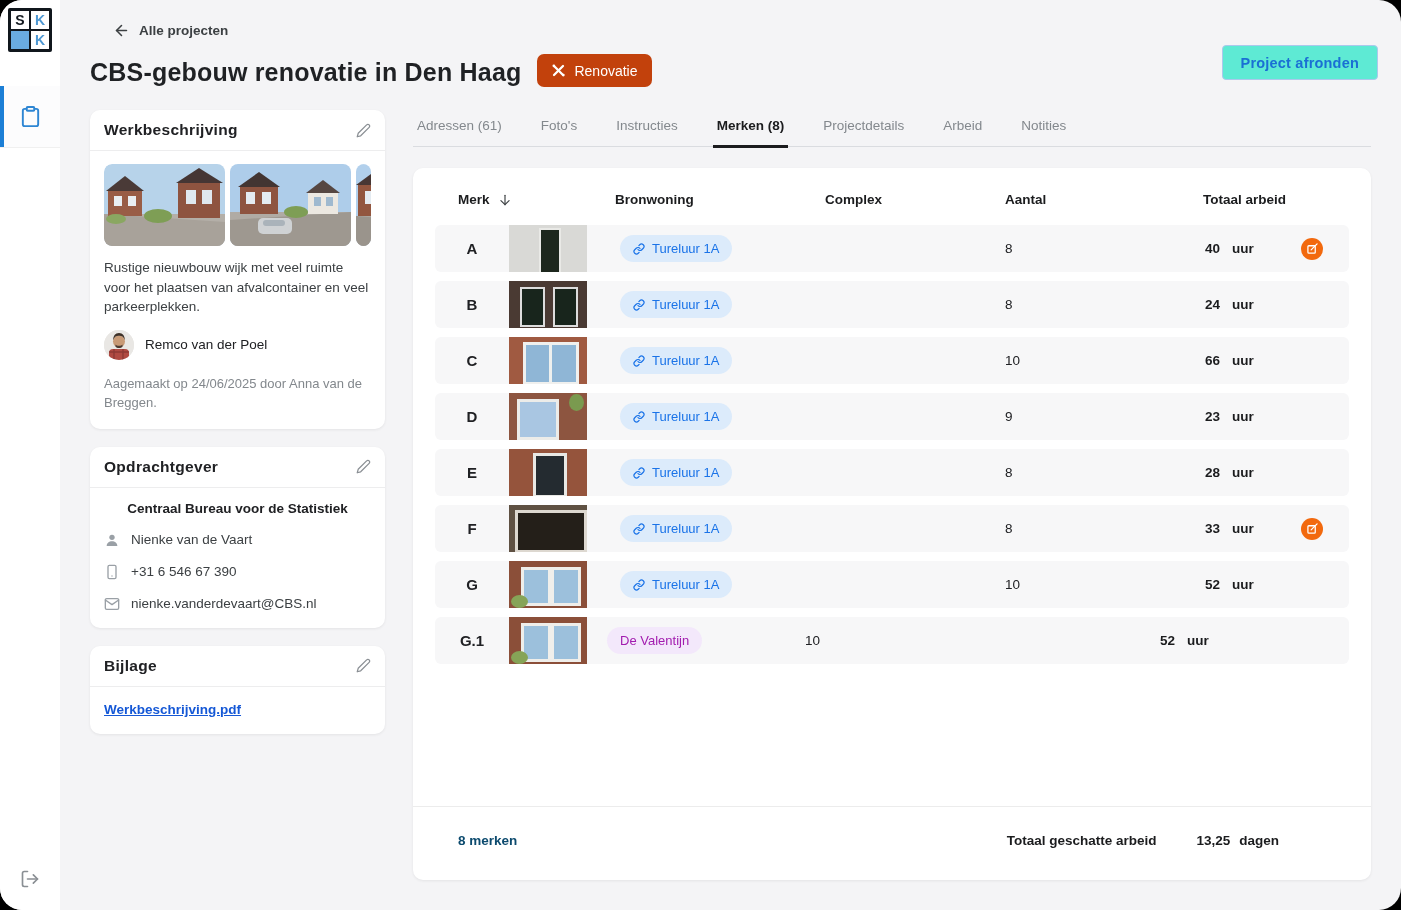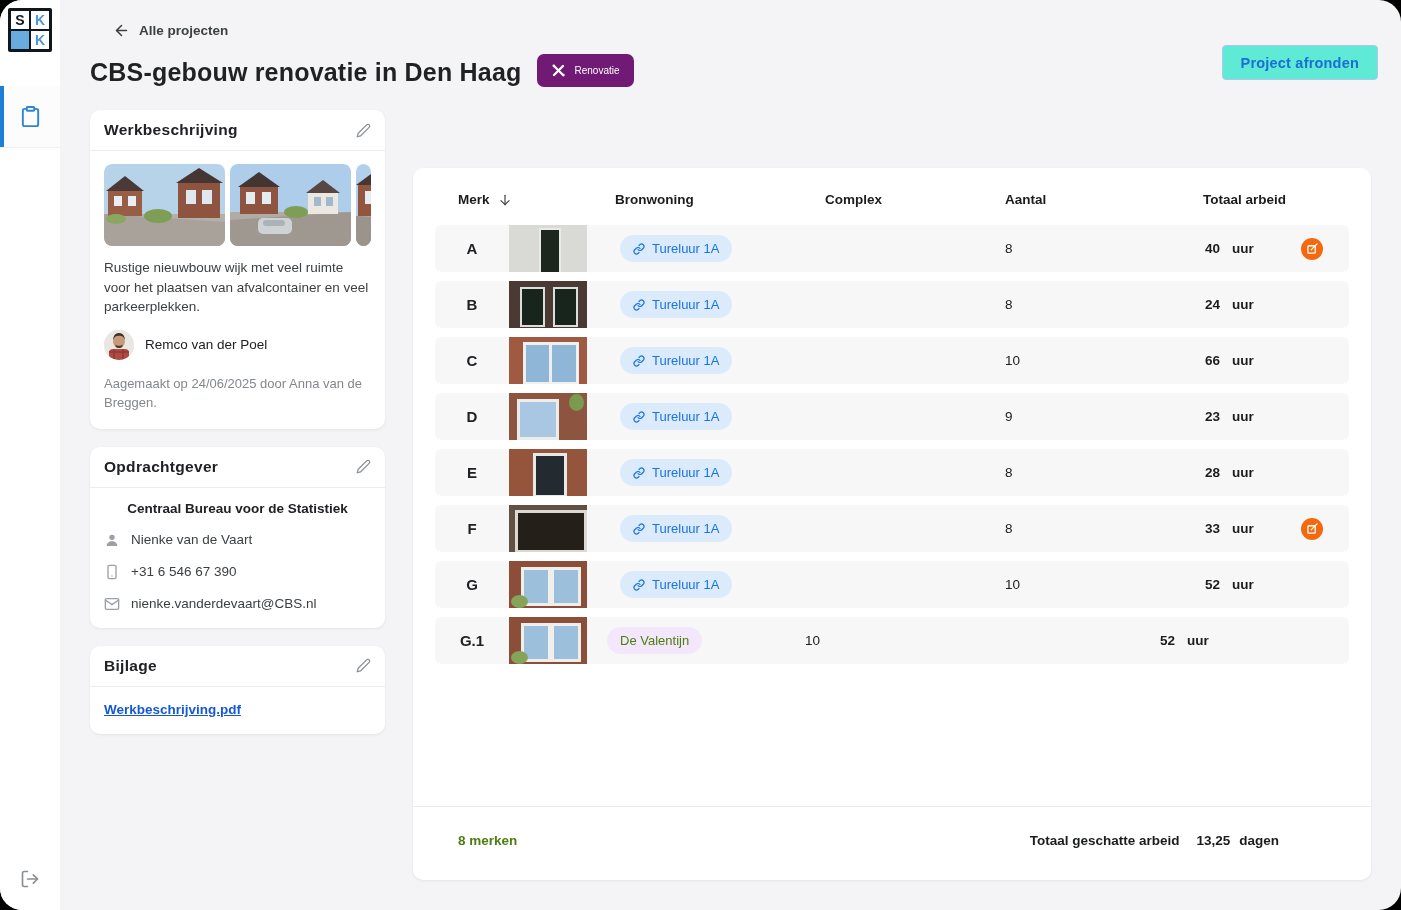--- a/index.html
+++ b/index.html
@@ -15,21 +15,21 @@
   .logo .cell.solid { background:#6aabdf; }
   .nav-item { position:absolute; left:0; top:86px; width:60px; height:62px; display:flex; align-items:center; justify-content:center; background:#fcfcfd; border-bottom:1px solid #f0f0f0; }
   .nav-item .bar { position:absolute; left:0; top:0; width:4px; height:100%; background:#1c7fd6; }
   .logout { position:absolute; left:0; bottom:14px; width:60px; height:34px; display:flex; align-items:center; justify-content:center; cursor:pointer; }
 
   
   .back-row { position:absolute; left:113px; top:22px; display:flex; align-items:center; gap:9px; cursor:pointer; }
   .back-row span { font-size:13.5px; color:#3c4043; font-weight:600; }
   .title-row { position:absolute; left:90px; top:46px; display:flex; align-items:flex-end; gap:16px;margin-top:8px; }
   .page-title { font-size:25px; font-weight:700; color:#1f2124; letter-spacing:.2px; }
-  .badge { display:flex; align-items:center; gap:8px; height:33px; padding:0 14px; border-radius:7px; background:#701a75; color:#fff; font-size:10px; font-weight:500; }
+  .badge { display:flex; align-items:center; gap:8px; height:33px; padding:0 14px; border-radius:7px; background:#c2410c; color:#fff; font-size:14px; font-weight:500; }
   .finish-btn { position:absolute; right:23px; top:45px; height:35px; padding:0 18px; border-radius:4px; border:1px solid #abc8ec; background:#5eead4; color:#1a6fd4; font-size:14.5px; font-weight:700; letter-spacing:.2px; display:flex; align-items:center; cursor:pointer; }
 
   
   .left-col { position:absolute; left:90px; top:110px; width:295px; }
   .card { background:#fff; border-radius:10px; box-shadow:0 1px 3px rgba(0,0,0,.07); margin-bottom:18px; overflow:hidden; }
   .card-header { display:flex; align-items:center; justify-content:space-between; padding:11px 14px; border-bottom:1px solid #ededee; }
   .card-title { font-size:15.5px; font-weight:700; color:#202124; letter-spacing:.3px; }
   .edit-ic { cursor:pointer; display:flex; }
   .card-body { padding:13px 14px 16px; }
 
@@ -67,21 +67,21 @@
   .c-thumb { position:relative; width:78px; height:47px; overflow:hidden; background:#dcdcda; }
   .c-bron { padding-left:33px; }
   .c-complex { padding-left:20px; }
   .c-aantal { font-size:13.5px; color:#202124; }
   .c-num { font-size:13.5px; font-weight:700; color:#1b1c1e; text-align:right; }
   .c-unit { font-size:13.5px; font-weight:600; color:#1b1c1e; padding-left:12px; }
   .c-note { display:flex; justify-content:flex-end; padding-right:26px; }
 
   .pill { display:inline-flex; align-items:center; gap:7px; height:27px; padding:0 13px; border-radius:14px; background:#dcebfb; color:#1a73e8; font-size:13px; cursor:pointer; }
   .pill:empty { display:none; }
-  .pill-purple { display:inline-flex; align-items:center; height:27px; padding:0 13px; border-radius:14px; background:#f3e8fb; color:#4d7c0f; font-size:13px; }
+  .pill-purple { display:inline-flex; align-items:center; height:27px; padding:0 13px; border-radius:14px; background:#f3e8fb; color:#a21caf; font-size:13px; }
   .pill-purple:empty { display:none; }
   .note-badge { width:22px; height:22px; border-radius:50%; background:#f2690e; display:flex; align-items:center; justify-content:center; }
 
   
   .c-thumb::before, .c-thumb::after { content:""; position:absolute; }
   [data-variant="narrow-door"] { background:#d9d9d6; }
   [data-variant="narrow-door"]::before { left:30px; top:3px; width:18px; height:42px; background:#1d271d; border:2px solid #e9e9e6; }
   [data-variant="two-tall-windows"] { background:#4a3a33; }
   [data-variant="two-tall-windows"]::before { left:11px; top:6px; width:21px; height:36px; background:#18251c; border:2px solid #ddd; }
   [data-variant="two-tall-windows"]::after { left:44px; top:6px; width:21px; height:36px; background:#18251c; border:2px solid #ddd; }
@@ -93,22 +93,22 @@
   [data-variant="tall-window-brick"] { background:#95543c; }
   [data-variant="tall-window-brick"]::before { left:24px; top:4px; width:28px; height:39px; background:#242b30; border:3px solid #e8e8e4; }
   [data-variant="wide-window-dark"] { background:#5f5143; }
   [data-variant="wide-window-dark"]::before { left:6px; top:5px; width:66px; height:37px; background:#241f19; border:3px solid #ddd8d0; }
   [data-variant="double-window-green"] { background:#8b4f39; }
   [data-variant="double-window-green"]::before { left:12px; top:6px; width:54px; height:33px; background:linear-gradient(90deg,#9cc0dc 45%,#f0efeb 45% 55%,#9cc0dc 55%); border:3px solid #efeeea; }
   [data-variant="double-window-green"]::after { left:2px; bottom:0; width:17px; height:13px; background:#86a457; border-radius:50%; }
 
   
   .panel-footer { border-top:1px solid #ececec; padding:26px 22px 32px; display:flex; align-items:center; justify-content:space-between; }
-  .pf-left { font-size:13.5px; font-weight:700; color:#4d7c0f; padding-left:23px; }
-  .pf-right { display:flex; gap:17px; padding-right:70px; }
+  .pf-left { font-size:13.5px; font-weight:700; color:#0c4a6e; padding-left:23px; }
+  .pf-right { display:flex; gap:40px; padding-right:70px; }
   .pf-label { font-size:13.5px; font-weight:700; color:#1b1c1e; }
   .pf-val { display:flex; gap:9px; }
   .pf-val b { font-size:13.5px; font-weight:700; color:#1b1c1e; }
 
   svg { display:block; }
 </style>
 </head>
 <body>
 
 <div class="app">
@@ -297,20 +297,29 @@
               <path d="M17 3a2.83 2.83 0 1 1 4 4L7.5 20.5 2 22l1.5-5.5L17 3z"></path>
             </svg>
         </span>
       </div>
       <div class="card-body">
         <a class="file-link">Werkbeschrijving.pdf</a>
       </div>
     </div>
   </div>
 
+  <div class="tabs">
+    <div class="tab">Adressen (61)</div>
+    <div class="tab">Foto's</div>
+    <div class="tab">Instructies</div>
+    <div class="tab active">Merken (8)</div>
+    <div class="tab">Projectdetails</div>
+    <div class="tab">Arbeid</div>
+    <div class="tab">Notities</div>
+  </div>
 
   <div class="panel">
     <div class="table-area">
 
       <div class="thead">
         <div class="h-merk">
           <span>Merk</span>
           <span>
             <svg width="14" height="14" viewBox="0 0 24 24" fill="none" stroke="#3c4043" stroke-width="2" stroke-linecap="round" stroke-linejoin="round">
                 <line x1="12" y1="4" x2="12" y2="20"></line>

